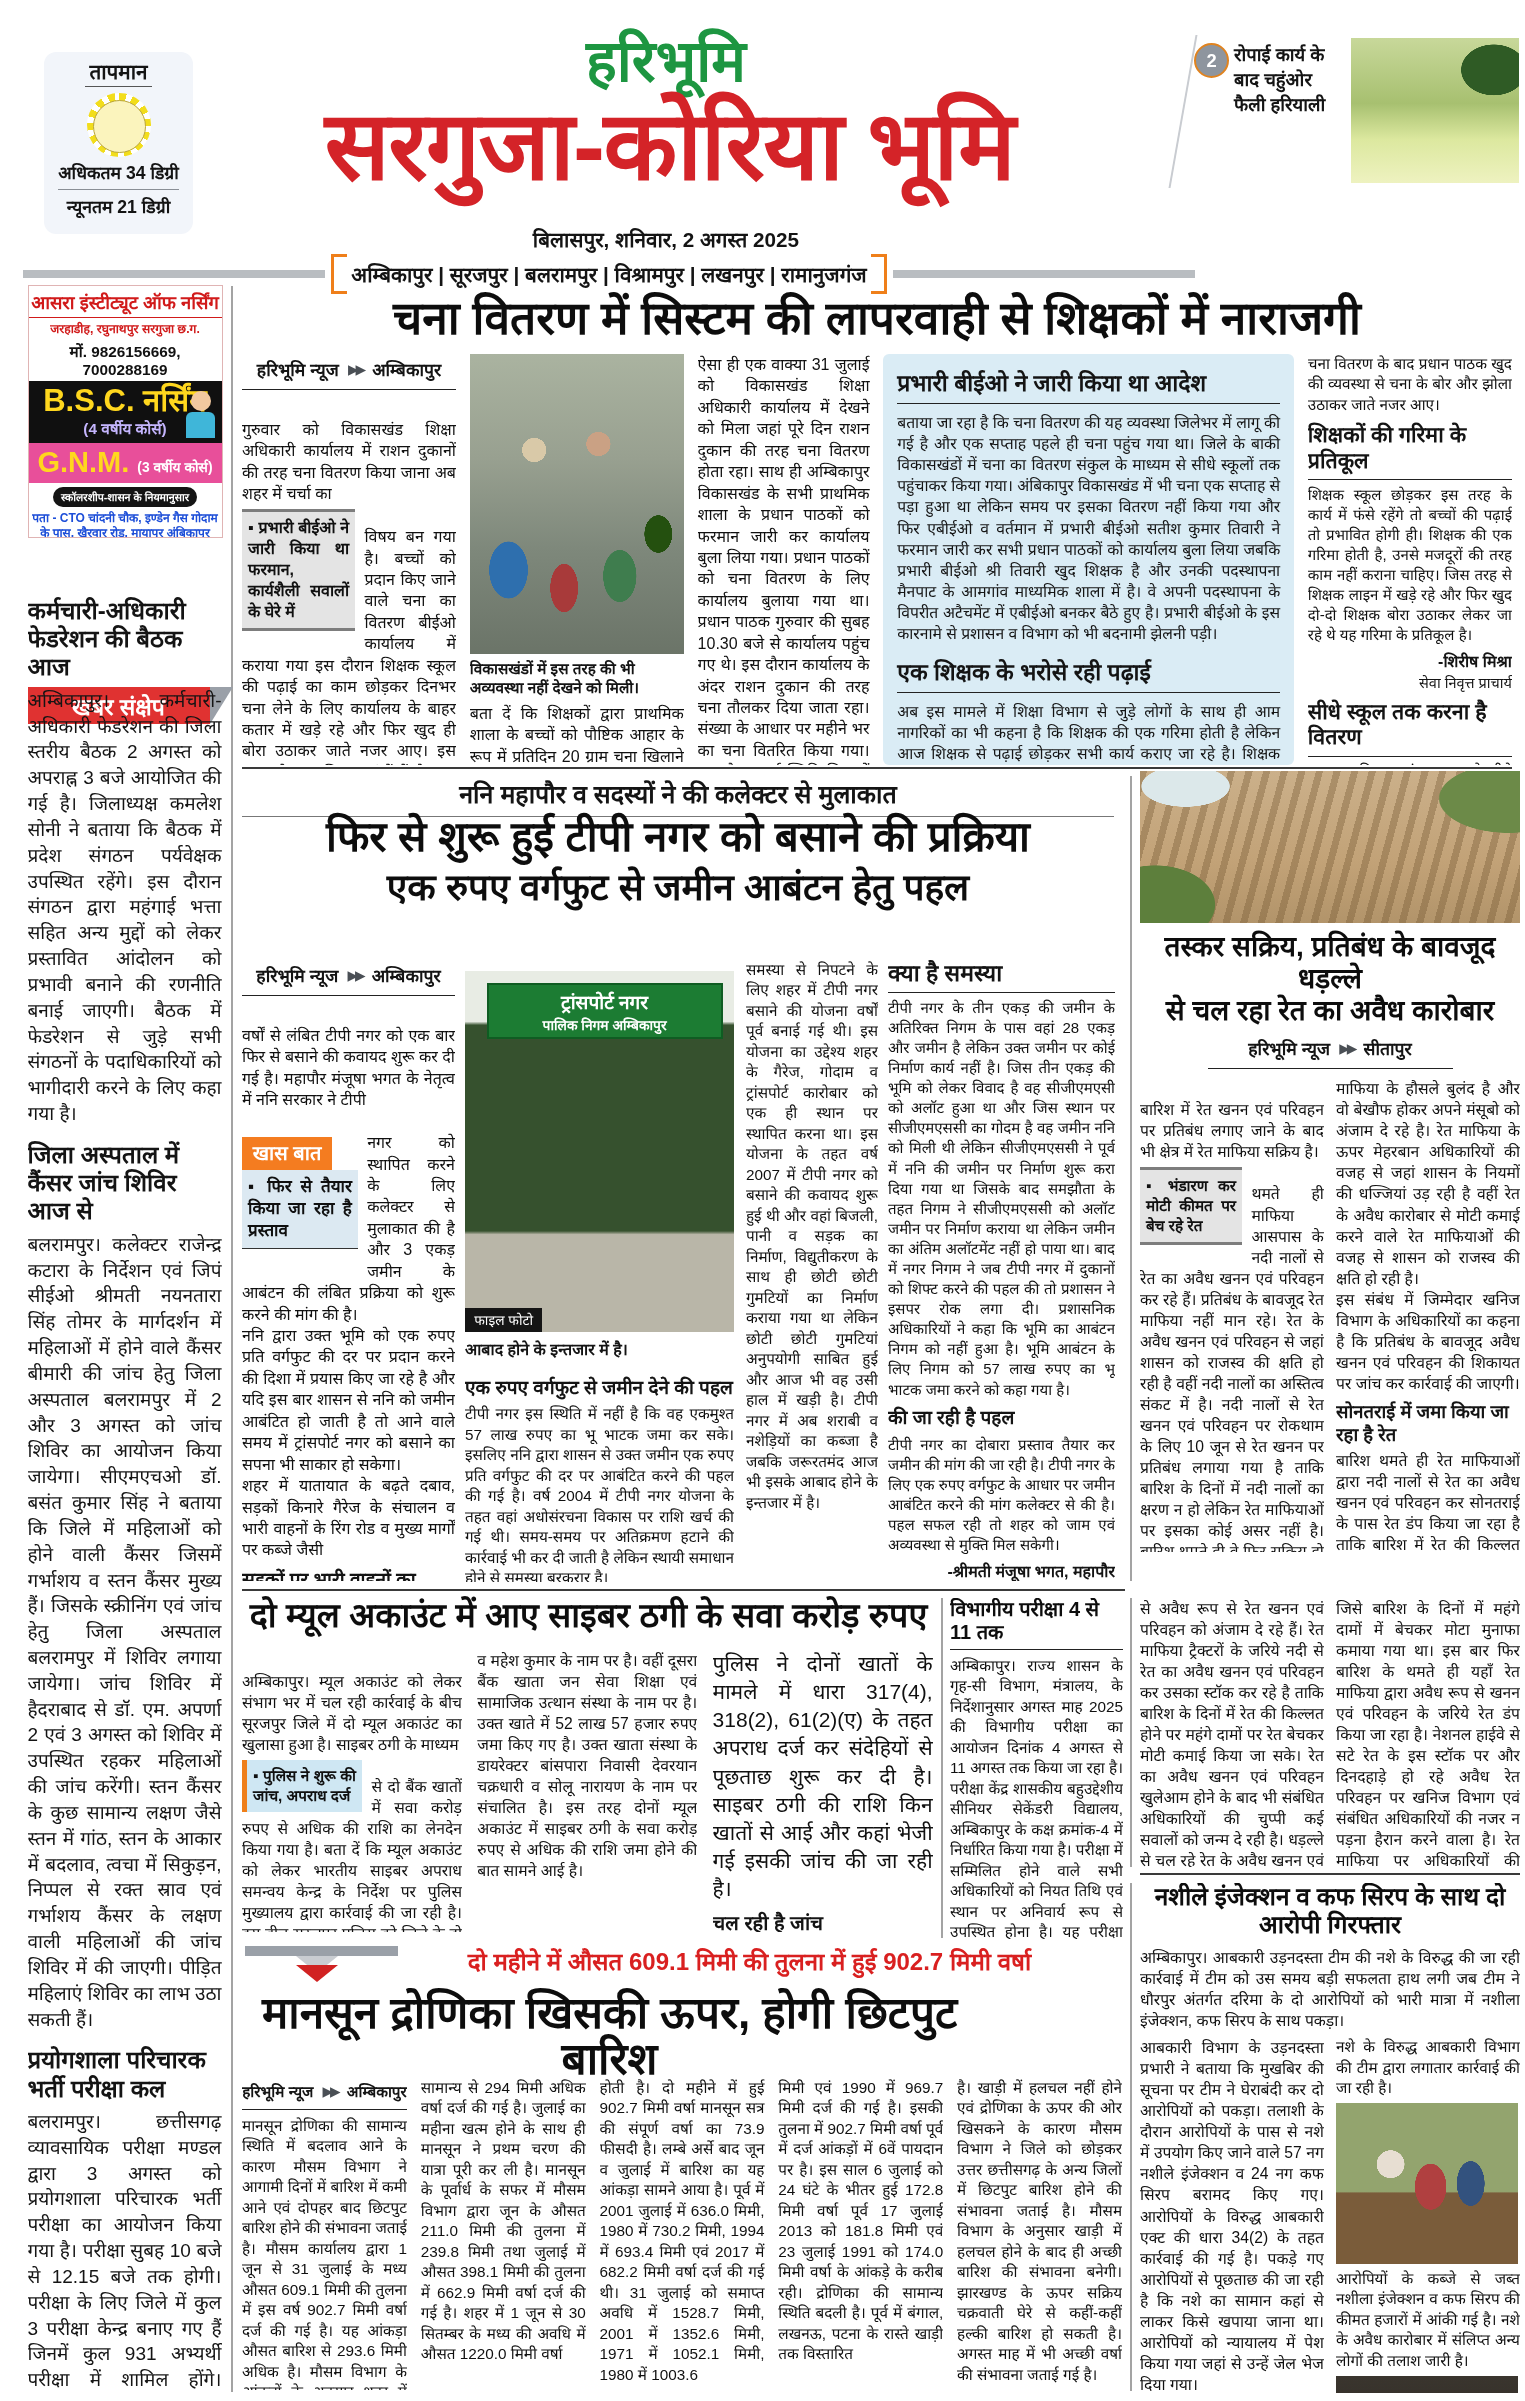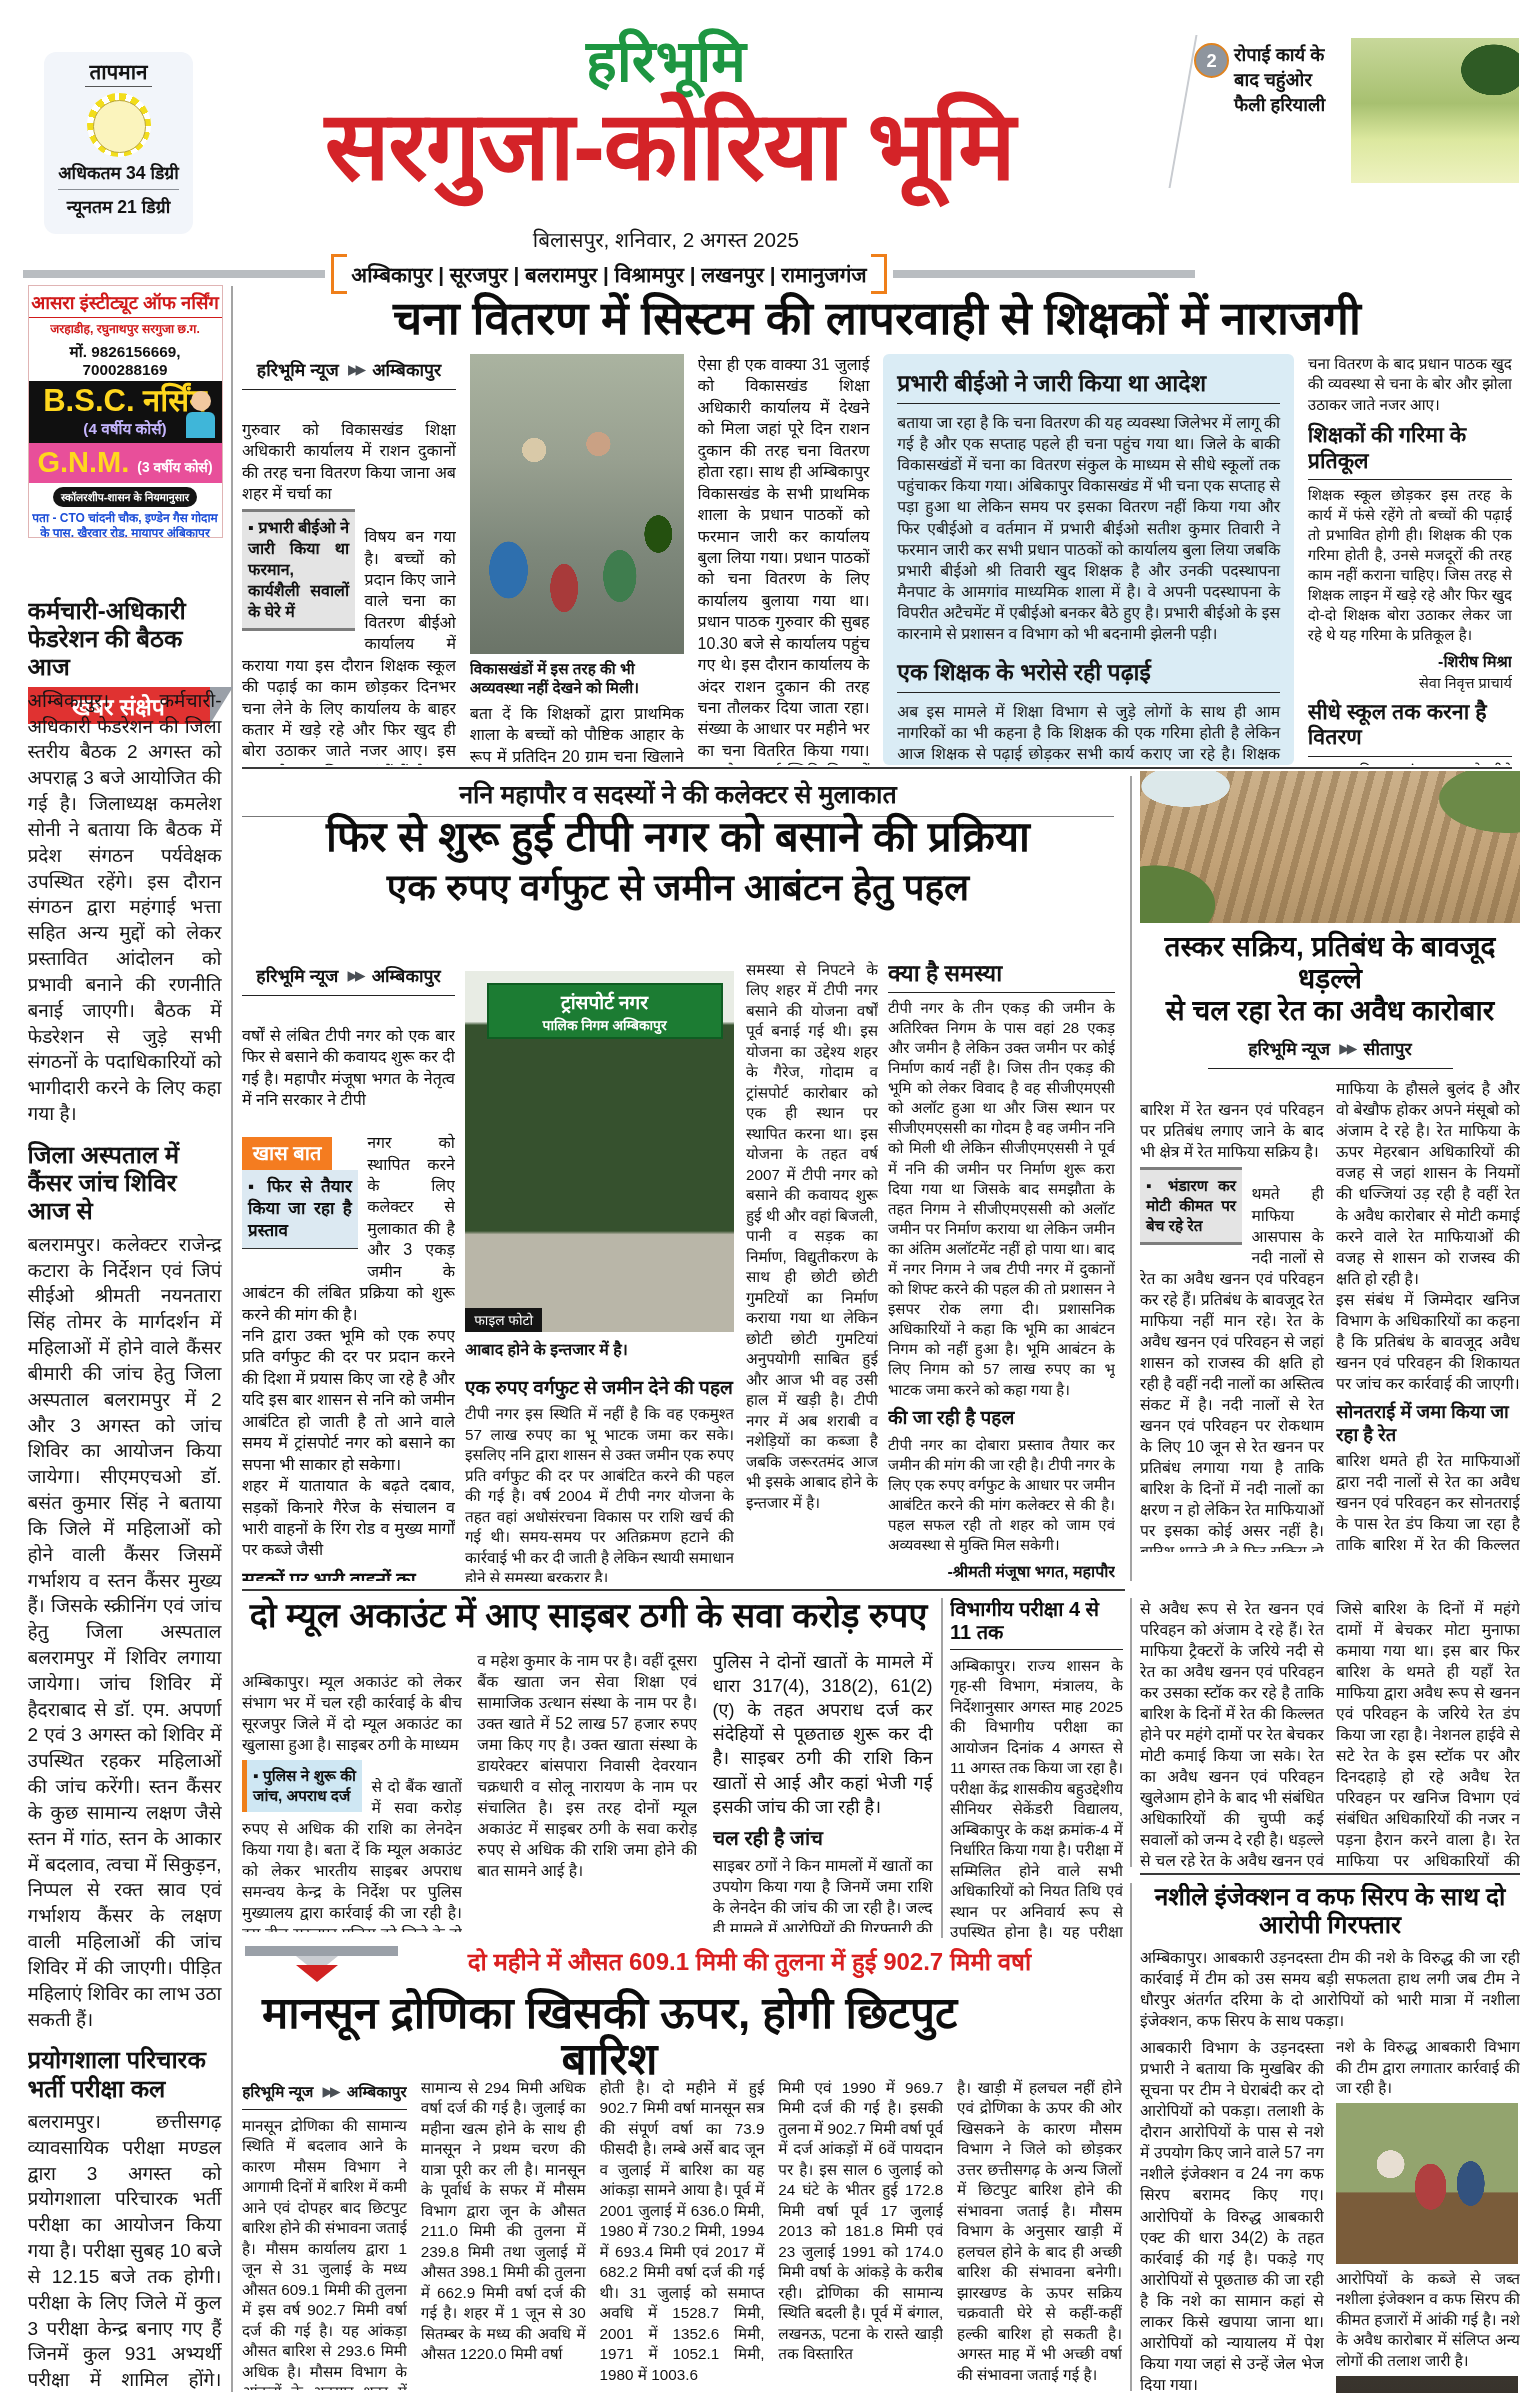--- a/index.html
+++ b/index.html
@@ -21,21 +21,21 @@
   .tempbox{background:#f2f5fa;border-radius:12.2px;text-align:center;}
   .tempbox .t1{font-size:20.7px;font-weight:800;display:inline-block;border-bottom:1.5px solid #555;padding:4.6px 4.6px 1.5px;}
   .sun{width:64px;height:64px;margin:6.1px auto 3.1px;border-radius:50%;
        background:repeating-conic-gradient(#f2dd1c 0 14deg,#ffffff 14deg 26deg);position:relative;}
   .sun::after{content:"";position:absolute;left:6.9px;top:6.9px;width:51px;height:51px;border-radius:50%;
        background:#fbf4bd;border:1.5px solid #b9a43a;}
   .tempbox .t2{font-size:17.6px;font-weight:800;display:inline-block;border-bottom:1.5px solid #8a8f96;padding-bottom:4.6px;}
   .tempbox .t3{font-size:17.6px;font-weight:800;margin-top:4.6px;}
   .brandtop{color:#1d9641;font-size:58px;font-weight:900;text-align:center;line-height:1;}
   .brandmain{color:#d42328;font-size:96px;font-weight:800;text-align:center;line-height:1.05;letter-spacing:-1.5px;}
-  .dateline{font-size:20.7px;font-weight:400;text-align:center;}
+  .dateline{font-size:20.7px;font-weight:700;text-align:center;}
   .cities-row{display:flex;align-items:center;}
   .cities-bar{flex:1;height:7.7px;background:#b9bdc1;}
   .citybox{position:relative;margin:0 6.1px;padding:6.1px 20px;font-size:20.7px;font-weight:800;white-space:nowrap;}
   .citybox::before,.citybox::after{content:"";position:absolute;top:0;bottom:0;width:12.2px;border:3.1px solid #ef7f1a;}
   .citybox::before{left:0;border-right:none;}
   .citybox::after{right:0;border-left:none;}
   .badge{width:31px;height:31px;border-radius:50%;background:#8e959e;color:#fff;font-size:18.4px;font-weight:800;
          display:flex;align-items:center;justify-content:center;border:2.3px solid #e0831f;}
   .hdrcap{font-size:18.4px;font-weight:800;line-height:1.35;}
   .photo{position:relative;overflow:hidden;}
@@ -296,21 +296,21 @@
 
   <div class="abs hl" style="left:242px;top:1598px;width:693px;font-size:34px;text-align:center;line-height:1.05;">दो म्यूल अकाउंट में आए साइबर ठगी के सवा करोड़ रुपए</div>
   <div class="abs" style="left:242px;top:1650px;width:693px;height:282px;display:flex;gap:15.3px;">
     <div class="colbox jt" style="width:220px;font-size:15.7px;">
       <span>अम्बिकापुर। म्यूल अकाउंट को लेकर संभाग भर में चल रही कार्रवाई के बीच सूरजपुर जिले में दो म्यूल अकाउंट का खुलासा हुआ है। साइबर ठगी के माध्यम</span>
       <span class="blueset">पुलिस ने शुरू की जांच, अपराध दर्ज</span>
       <span>से दो बैंक खातों में सवा करोड़ रुपए से अधिक की राशि का लेनदेन किया गया है। बता दें कि म्यूल अकाउंट को लेकर भारतीय साइबर अपराध समन्वय केन्द्र के निर्देश पर पुलिस मुख्यालय द्वारा कार्रवाई की जा रही है। इस बीच सूरजपुर पुलिस को जिले के दो बैंक खातों में संदिग्ध लेनदेन की जानकारी प्रदान की गई थी। ऐसे ही एक खाते की जांच के दौरान सामने आया कि उक्त खाते में 72 लाख 76 हजार 413 रुपए जमा हुए हैं। उक्त खाता नगर संस्था के खाते में</span>
     </div>
     <div class="colbox jt" style="width:220px;font-size:15.7px;">व महेश कुमार के नाम पर है। वहीं दूसरा बैंक खाता जन सेवा शिक्षा एवं सामाजिक उत्थान संस्था के नाम पर है। उक्त खाते में 52 लाख 57 हजार रुपए जमा किए गए है। उक्त खाता संस्था के डायरेक्टर बांसपारा निवासी देवरयान चक्रधारी व सोलू नारायण के नाम पर संचालित है। इस तरह दोनों म्यूल अकाउंट में साइबर ठगी के सवा करोड़ रुपए से अधिक की राशि जमा होने की बात सामने आई है।</div>
     <div class="colbox" style="width:220px;">
-      <div class="jt" style="font-size:18px;">पुलिस ने दोनों खातों के मामले में धारा 317(4), 318(2), 61(2)(ए) के तहत अपराध दर्ज कर संदेहियों से पूछताछ शुरू कर दी है। साइबर ठगी की राशि किन खातों से आई और कहां भेजी गई इसकी जांच की जा रही है।</div>
+      <div class="jt" style="font-size:21px;">पुलिस ने दोनों खातों के मामले में धारा 317(4), 318(2), 61(2)(ए) के तहत अपराध दर्ज कर संदेहियों से पूछताछ शुरू कर दी है। साइबर ठगी की राशि किन खातों से आई और कहां भेजी गई इसकी जांच की जा रही है।</div>
       <div class="subhead" style="font-size:20px;">चल रही है जांच</div>
       <div class="jt" style="font-size:15.7px;">साइबर ठगों ने किन मामलों में खातों का उपयोग किया गया है जिनमें जमा राशि के लेनदेन की जांच की जा रही है। जल्द ही मामले में आरोपियों की गिरफ्तारी की जाएगी।</div>
       <div class="sign">-प्रशांत कुमार ठाकुर, एसएसपी सूरजपुर</div>
     </div>
   </div>
 
   <div class="abs vrule" style="left:941px;top:1598px;width:1.5px;height:340px;"></div>
   <div class="abs colbox" style="left:950px;top:1598px;width:173px;height:341px;">
     <div class="hl" style="font-size:20px;line-height:1.15;border-bottom:1.5px solid #222;padding-bottom:4.6px;margin-bottom:6.1px;">विभागीय परीक्षा 4 से 11 तक</div>
     <div class="jt" style="font-size:15.3px;">अम्बिकापुर। राज्य शासन के गृह-सी विभाग, मंत्रालय, के निर्देशानुसार अगस्त माह 2025 की विभागीय परीक्षा का आयोजन दिनांक 4 अगस्त से 11 अगस्त तक किया जा रहा है। परीक्षा केंद्र शासकीय बहुउद्देशीय सीनियर सेकेंडरी विद्यालय, अम्बिकापुर के कक्ष क्रमांक-4 में निर्धारित किया गया है। परीक्षा में सम्मिलित होने वाले सभी अधिकारियों को नियत तिथि एवं स्थान पर अनिवार्य रूप से उपस्थित होना है। यह परीक्षा उनकी विभागीय पदोन्नति एवं सेवा प्रगति के लिए महत्वपूर्ण है। विभागीय अधिकारियों को सूचित किया गया है कि वे समय पर परीक्षा में भाग लें तथा सभी आवश्यक दस्तावेज साथ लाएं।</div>

